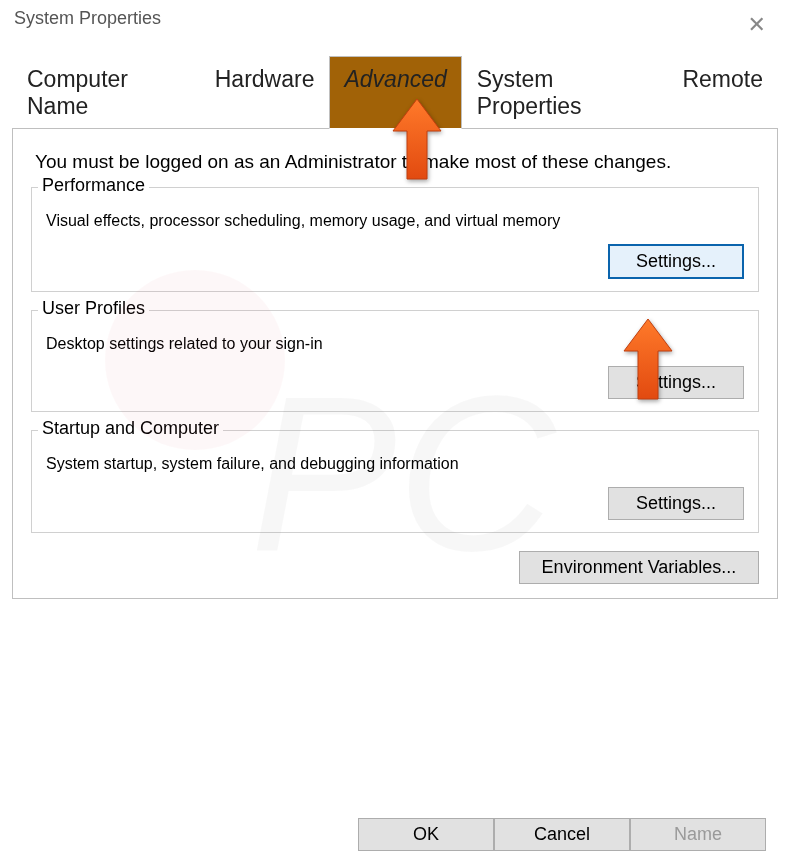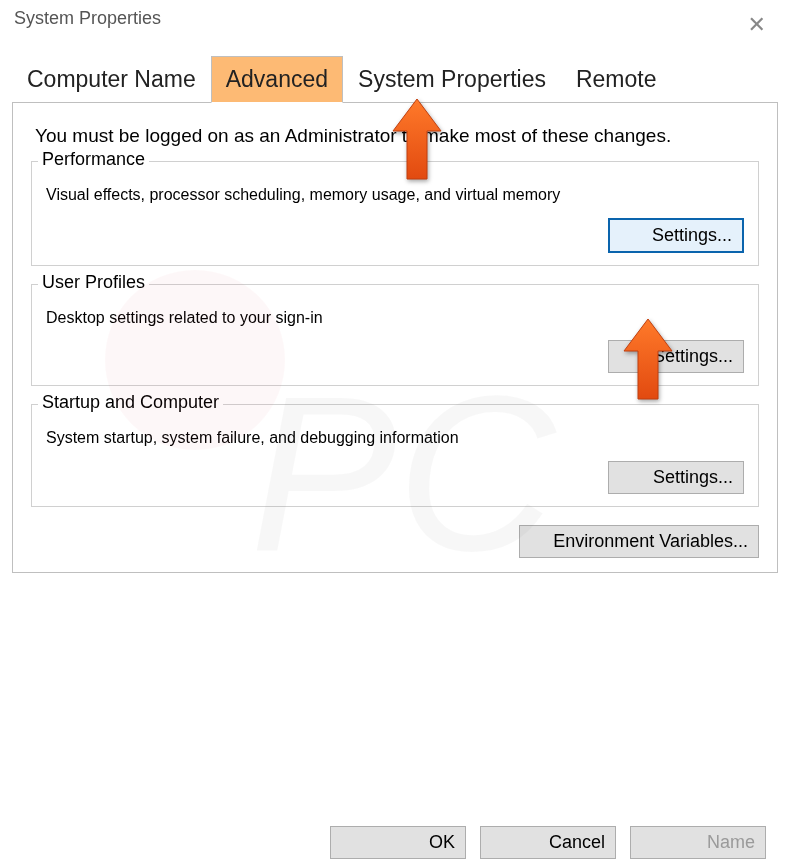--- a/index.html
+++ b/index.html
@@ -41,22 +41,23 @@
       padding: 9px 14px;
       border: 1px solid transparent;
       border-bottom: none;
       color: #222;
       cursor: default;
       position: relative;
     }
     .tab.active {
       border: 1px solid #bfbfbf;
       border-bottom: 1px solid #fff;
-      background: #fdba74;
+      background: #a16207;
       z-index: 2;
+      font-style: italic;
     }
     .content-frame {
       margin: 0 12px 0 12px;
       border: 1px solid #bfbfbf;
       padding: 12px 18px 14px 18px;
       margin-top: -1px;
       position: relative;
     }
     .intro-text {
       font-size: 19px;
@@ -86,41 +87,40 @@
       justify-content: flex-end;
       margin-top: 12px;
     }
     .btn {
       font-family: inherit;
       font-size: 18px;
       background: #e1e1e1;
       border: 1px solid #adadad;
       padding: 5px 10px;
       min-width: 136px;
-      text-align: right;
+      text-align: center;
       cursor: default;
     }
     .btn.highlight {
       border: 2px solid #0a64ad;
       background: #e5f1fb;
     }
     .envvar-row {
       display: flex;
       justify-content: flex-end;
       margin-top: 4px;
     }
     .btn.wide {
       min-width: 240px;
     }
     .bottom-bar {
       position: absolute;
-      bottom: 2px;
+      bottom: 10px;
       right: 24px;
       display: flex;
-      gap: 14px;
     }
     .bottom-bar .btn {
       min-width: 136px;
     }
     .btn.disabled { color: #9a9a9a; }
     
     .arrow {
       position: absolute;
       z-index: 50;
       pointer-events: none;
@@ -139,20 +139,21 @@
 </head>
 <body>
 
 <div class="titlebar">
   <span class="titlebar-title">System Properties</span>
   <span class="close-x">✕</span>
 </div>
 
 <div class="tab-row">
   <div class="tab">Computer Name</div>
+  <div class="tab">Hardware</div>
   <div class="tab active">Advanced</div>
   <div class="tab">System Properties</div>
   <div class="tab">Remote</div>
 </div>
 
 <div class="content-frame">
   <div class="intro-text">You must be logged on as an Administrator to make most of these changes.</div>
 
   <div class="groupbox">
     <div class="groupbox-legend">Performance</div>

